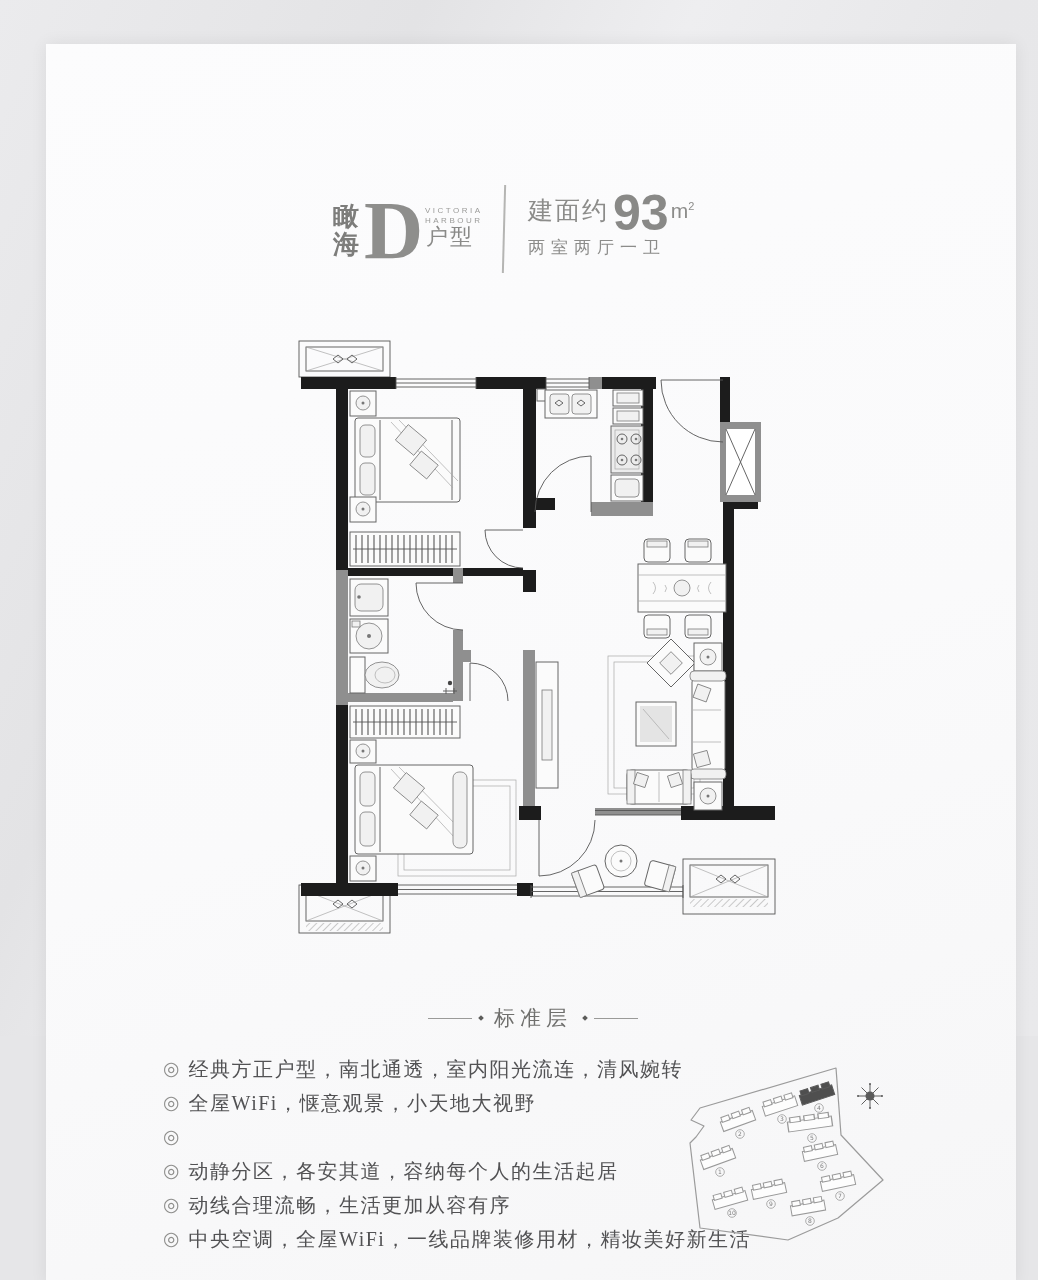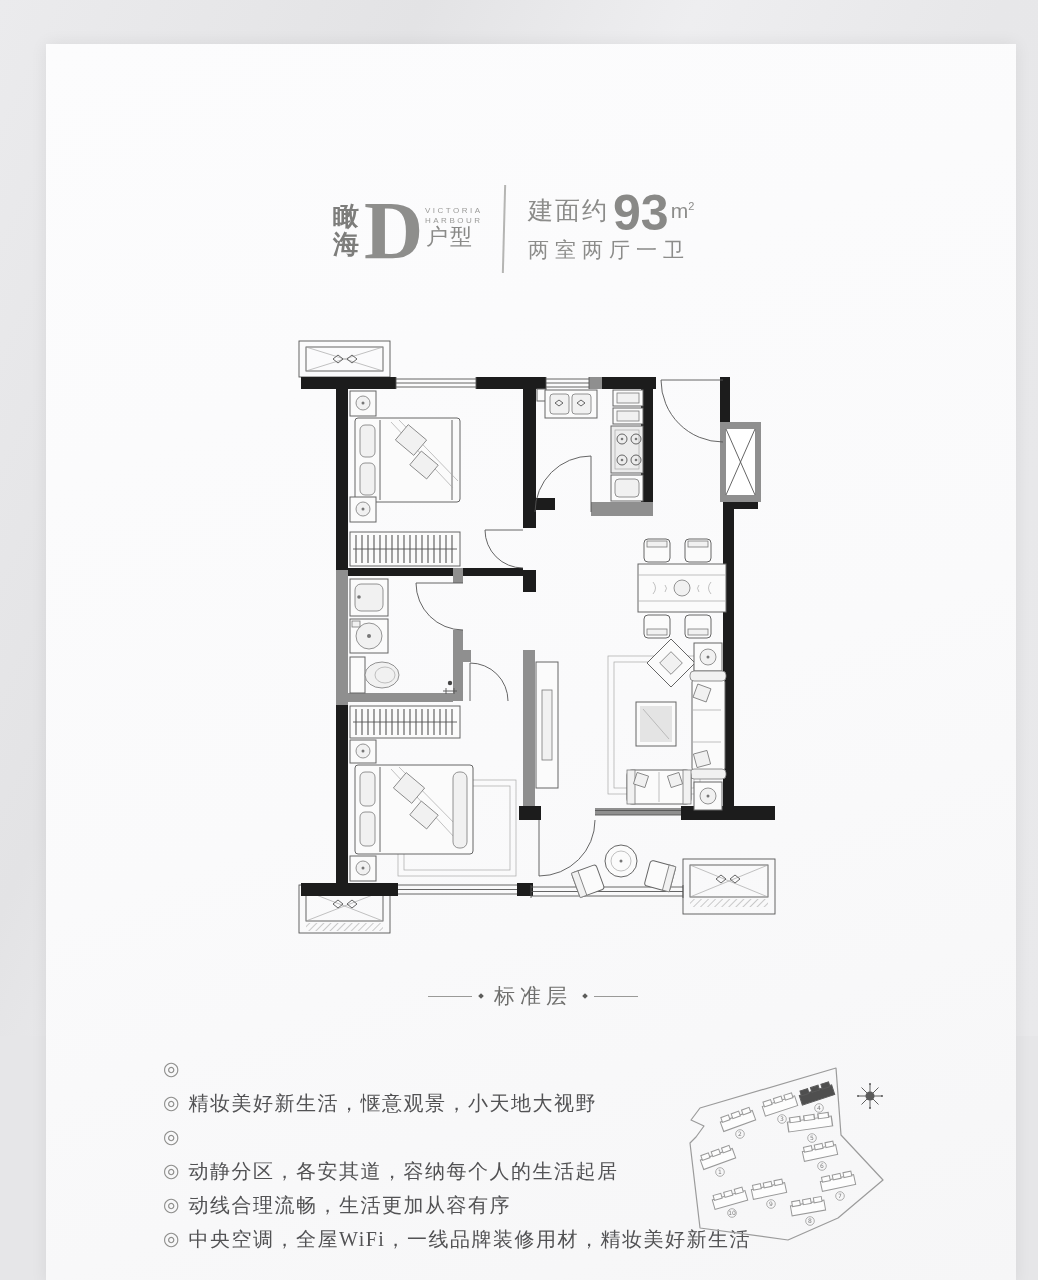--- a/index.html
+++ b/index.html
@@ -44,36 +44,36 @@
   .area-row{
     position:absolute;left:528px;top:192px;display:flex;align-items:center;
     color:#8c8c8a;
   }
   .area-label{font-size:25px;letter-spacing:2px;padding-bottom:5px;font-weight:500;}
   .area-value{font-size:50px;line-height:42px;font-weight:700;color:#898987;margin-left:4px;}
   .area-unit{font-size:21px;padding-bottom:5px;margin-left:2px;font-weight:500;}
   .area-unit sup{font-size:11px;}
   .layout-text{
     position:absolute;left:528px;top:236px;
-    font-size:21px;letter-spacing:6px;color:#8c8c8a;font-weight:500;
+    font-size:17px;letter-spacing:6px;color:#8c8c8a;font-weight:500;
   }
   
   .plan-svg{position:absolute;left:293px;top:338px;}
   .w{fill:#1c1c1c;}
   .gw{fill:#8f8f8f;}
   .f{fill:#fbfbfb;stroke:#666;stroke-width:1;}
   .f2{fill:#f1f1f1;stroke:#7a7a7a;stroke-width:0.8;}
   .fg{fill:#ececec;stroke:#666;stroke-width:1;}
   .ln{stroke:#555;stroke-width:0.9;fill:none;}
   .lt{stroke:#a8a8a8;stroke-width:0.7;fill:none;}
   .sh{fill:#e4e4e4;}
   .arc{fill:none;stroke:#555;stroke-width:0.9;}
   
   .caption-row{
-    position:absolute;left:403px;top:982px;width:260px;
+    position:absolute;left:403px;top:1004px;width:260px;
     display:flex;align-items:center;justify-content:center;gap:7px;
   }
   .cap-line{width:44px;height:1px;background:#9a9a98;}
   .cap-dot{width:4px;height:4px;background:#5c5c5a;transform:rotate(45deg);}
   .cap-text{
     font-family:"Liberation Serif","DejaVu Serif",serif;
     font-size:21px;letter-spacing:5px;color:#6f6f6d;padding:0 4px;
   }
   
   .features{position:absolute;left:163px;top:1058px;}
@@ -410,24 +410,25 @@
     <div class="cap-line"></div>
     <div class="cap-dot"></div>
     <div class="cap-text">标准层</div>
     <div class="cap-dot"></div>
     <div class="cap-line"></div>
   </div>
 
   <div class="features">
     <div class="feat">
       <span class="feat-bullet">◎</span>
+      <span class="feat-text">经典方正户型，南北通透，室内阳光流连，清风婉转</span>
     </div>
     <div class="feat">
       <span class="feat-bullet">◎</span>
-      <span class="feat-text">精妆美好新生活，惬意观景，小天地大视野</span>
+      <span class="feat-text">全屋WiFi，惬意观景，小天地大视野</span>
     </div>
     <div class="feat">
       <span class="feat-bullet">◎</span>
     </div>
     <div class="feat">
       <span class="feat-bullet">◎</span>
       <span class="feat-text">动静分区，各安其道，容纳每个人的生活起居</span>
     </div>
     <div class="feat">
       <span class="feat-bullet">◎</span>

